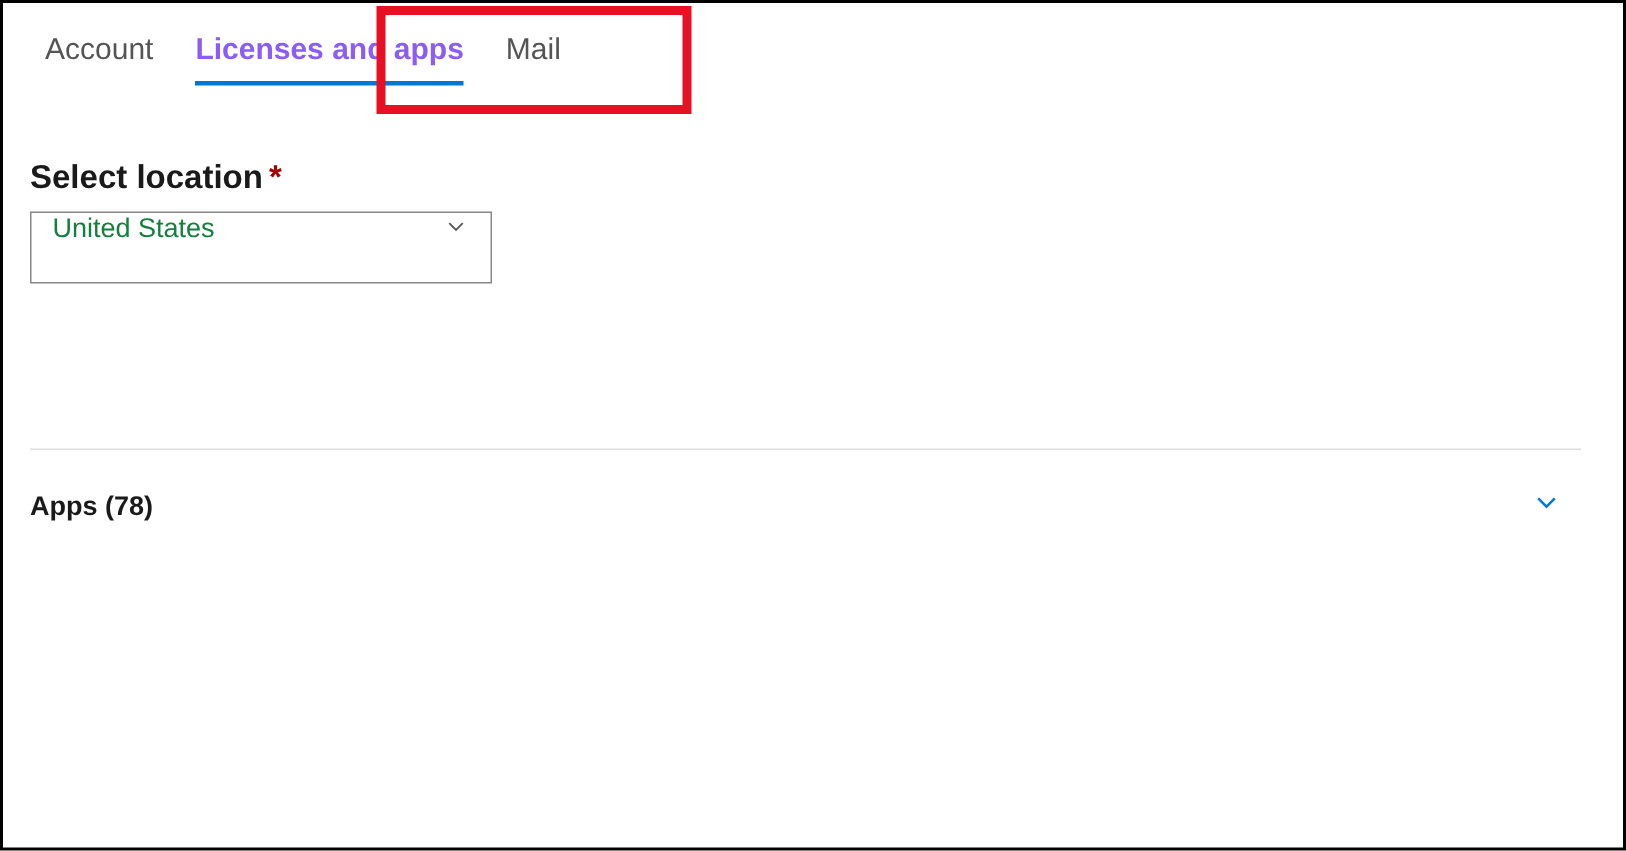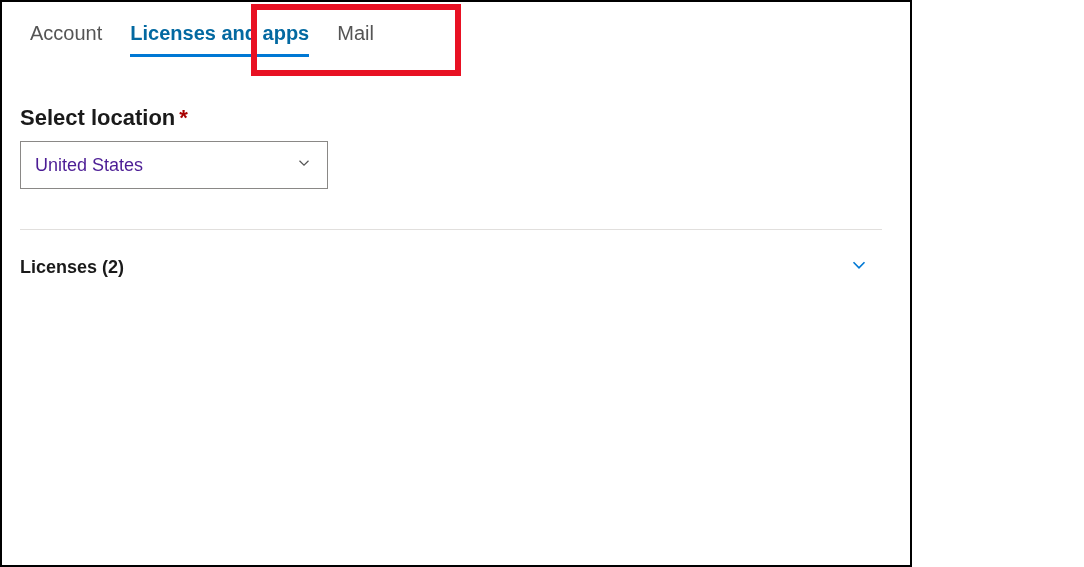--- a/index.html
+++ b/index.html
@@ -1,39 +1,39 @@
 <!DOCTYPE html>
 <html><head>
   <meta charset="utf-8">
   <style>
     * { box-sizing: border-box; margin: 0; padding: 0; }
     body { font-family: "Segoe UI", -apple-system, BlinkMacSystemFont, sans-serif; background: #fff; }
     .panel {
-      width: 912px;
+      width: 1084px;
       height: 567px;
       border: 2px solid #000;
       padding: 0;
       position: relative;
       background: #fff;
     }
     .tabs {
       display: flex;
       gap: 28px;
       padding: 20px 28px 0 28px;
       align-items: flex-start;
     }
     .tab {
       font-size: 20px;
       color: #555;
       cursor: pointer;
       padding-bottom: 12px;
       position: relative;
     }
     .tab.active {
-      color: #0369a1;
+      color: #8b5cf6;
       font-weight: 600;
     }
     .tab.active::after {
       content: "";
       position: absolute;
       left: 0; right: 0; bottom: 0;
       height: 3px;
       background: #0078d4;
     }
     .highlight-box {
@@ -46,28 +46,28 @@
     }
     .field-label {
       font-size: 22px;
       color: #1a1a1a;
       font-weight: 600;
       margin-bottom: 10px;
     }
     .required { color: #a80000; margin-left: 4px; }
     .dropdown {
       display: flex;
-      align-items: center;
+      align-items: flex-start;
       justify-content: space-between;
       width: 308px;
       height: 48px;
       border: 1px solid #8a8886;
       padding: 0 14px;
       font-size: 18px;
-      color: #4c1d95;
+      color: #15803d;
       cursor: pointer;
       background: #fff;
     }
     .dropdown-chevron { color: #555; }
     .section {
       border-top: 1px solid #e1dfdd;
       padding: 24px 0 0 0;
       margin-top: 40px;
       display: flex;
       justify-content: space-between;
@@ -108,26 +108,26 @@
 
     <div class="dropdown">
       <span>United States</span>
       <span class="dropdown-chevron">
         <svg class="chev" viewBox="0 0 24 24" fill="none" stroke="currentColor" stroke-width="1.6">
             <polyline points="6 9 12 15 18 9"></polyline>
           </svg>
       </span>
     </div>
 
+
+    <div class="spacer"></div>
+
     <div class="section">
-      <div class="section-title">Licenses (2)</div>
+      <div class="section-title">Apps (78)</div>
       <span class="section-chevron">
         <svg class="chev-blue" viewBox="0 0 24 24" fill="none" stroke="currentColor" stroke-width="1.8">
             <polyline points="6 9 12 15 18 9"></polyline>
           </svg>
       </span>
     </div>
 
-    <div class="spacer"></div>
-
-
   </div>
 </div>
 
 </body></html>

